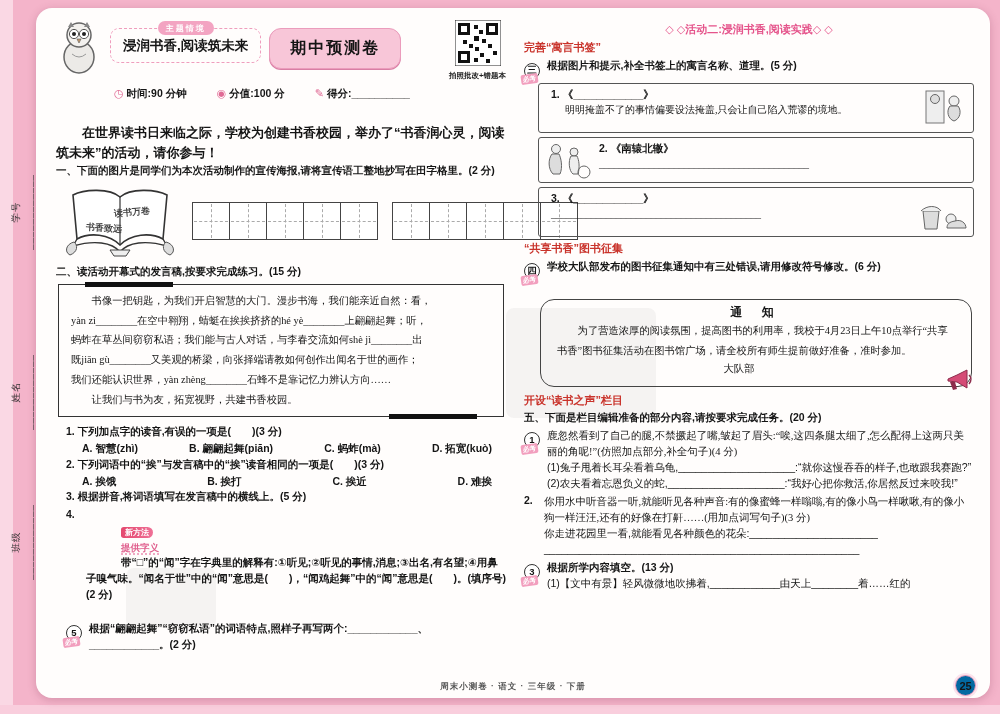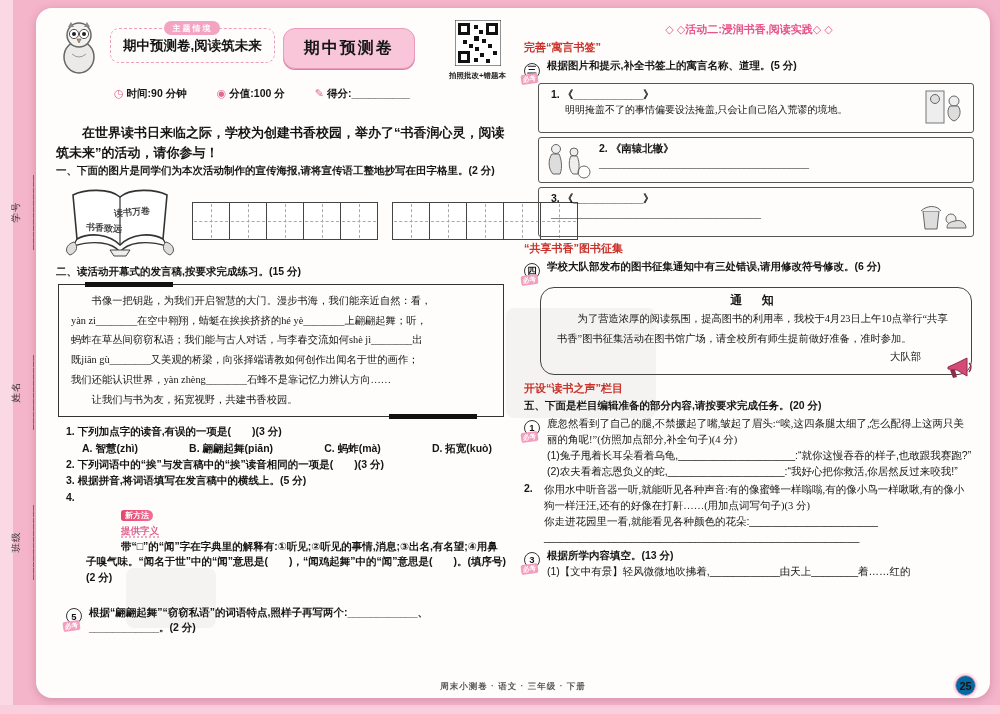--- a/index.html
+++ b/index.html
@@ -67,25 +67,25 @@
   .ibody{flex:1;min-width:0;}
   .tagred{background:linear-gradient(90deg,#e4486e,#ef7096);color:#fff;font-size:8px;font-weight:700;
     padding:1px 4px;border-radius:3px 6px 6px 3px;margin-right:2px;}
   .tagpink{color:#e0608e;font-weight:800;font-size:9.5px;margin-right:4px;border-bottom:2px dotted #f0a9c4;}
   
   .card{position:relative;border:1.3px solid #555;border-radius:3px;padding:4px 12px;margin:4px 0;}
   .card-title{font-weight:700;font-size:10.5px;}
   .card-text{font-size:10px;line-height:1.5;font-family:"Liberation Serif","DejaVu Serif",serif;}
   .sketch{position:absolute;}
   
-  .notice{position:relative;border:1.3px solid #444;border-radius:14px;margin:8px 2px 6px;padding:4px 16px 8px;}
+  .notice{position:relative;border:1.3px solid #444;border-radius:14px;margin:20px 2px 6px;padding:4px 16px 8px;}
   .notice-title{text-align:center;font-weight:800;font-size:12px;letter-spacing:8px;}
   .notice-body{text-indent:2em;font-size:10.3px;line-height:1.95;font-family:"Liberation Serif","DejaVu Serif",serif;}
   .notice-date{text-align:right;font-size:10.3px;line-height:1.6;font-family:"Liberation Serif","DejaVu Serif",serif;padding-right:14px;}
-  .notice-signer{text-align:right;font-size:10.3px;line-height:1.6;font-family:"Liberation Serif","DejaVu Serif",serif;padding-right:34px;}
+  .notice-signer{text-align:center;font-size:10.3px;line-height:1.6;font-family:"Liberation Serif","DejaVu Serif",serif;padding-right:34px;}
   .mega{position:absolute;right:-4px;bottom:-8px;}
   
   .footer{position:absolute;left:0;right:0;bottom:5px;text-align:center;font-size:8.5px;font-weight:700;color:#555;letter-spacing:1px;}
   .pagenum{position:absolute;right:14px;bottom:2px;width:19px;height:19px;border:1.5px solid #ef9cbc;
     border-radius:50%;display:flex;align-items:center;justify-content:center;
     font-size:11px;font-weight:800;background:#0369a1;box-shadow:0 0 0 2px #fbe3ec;}
   .wm{position:absolute;opacity:.05;background:#333;border-radius:8px;}
 </style>
 </head>
 <body>
@@ -112,21 +112,21 @@
           <path d="M12 7 L15 2 L18 7 Z M28 7 L31 2 L34 7 Z" fill="#888"></path>
           <circle cx="18" cy="14" r="4.6" fill="#fff" stroke="#555"></circle>
           <circle cx="28" cy="14" r="4.6" fill="#fff" stroke="#555"></circle>
           <circle cx="18" cy="14" r="2" fill="#222"></circle>
             <circle cx="28" cy="14" r="2" fill="#222"></circle>
           <path d="M21 19 L25 19 L23 23 Z" fill="#c79a6b" stroke="#555" stroke-width=".6"></path>
           <path d="M16 34 q7 6 14 0" fill="none" stroke="#999"></path>
         </svg>
         <div class="slogan-box">
           <span class="theme-badge">主题情境</span>
-          <span>期中预测卷,阅读筑未来</span>
+          <span>浸润书香,阅读筑未来</span>
         </div>
         <div class="title-box">期中预测卷</div>
         <div class="qr-wrap">
           <svg width="46" height="46" viewBox="0 0 46 46">
             <rect x="0" y="0" width="46" height="46" fill="#fff" stroke="#222" stroke-width="1"></rect>
             <rect x="3" y="3" width="12" height="12" fill="#111"></rect>
               <rect x="6" y="6" width="6" height="6" fill="#fff"></rect>
             <rect x="31" y="3" width="12" height="12" fill="#111"></rect>
               <rect x="34" y="6" width="6" height="6" fill="#fff"></rect>
             <rect x="3" y="31" width="12" height="12" fill="#111"></rect>
@@ -205,20 +205,26 @@
 
       <div class="qlist">
         <div class="t stem">1. 下列加点字的读音,有误的一项是(　　)(3 分)</div>
         <div class="optrow">
           <span>A. 智慧(zhì)</span>
           <span>B. 翩翩起舞(piān)</span>
           <span>C. 蚂蚱(mà)</span>
           <span>D. 拓宽(kuò)</span>
         </div>
         <div class="t stem">2. 下列词语中的“挨”与发言稿中的“挨”读音相同的一项是(　　)(3 分)</div>
+        <div class="optrow">
+          <span>A. 挨饿</span>
+          <span>B. 挨打</span>
+          <span>C. 挨近</span>
+          <span>D. 难挨</span>
+        </div>
         <div class="t stem">3. 根据拼音,将词语填写在发言稿中的横线上。(5 分)</div>
 
         <div class="item">
           <span class="plainnum">4.</span>
           <div class="ibody t">
             <span class="tagred">新方法</span>
             <span class="tagpink">提供字义</span>
             <span class="stem">带“□”的“闻”字在字典里的解释有:①听见;②听见的事情,消息;③出名,有名望;④用鼻子嗅气味。“闻名于世”中的“闻”意思是(　　)，“闻鸡起舞”中的“闻”意思是(　　)。(填序号)(2 分)</span>
           </div>
         </div>

